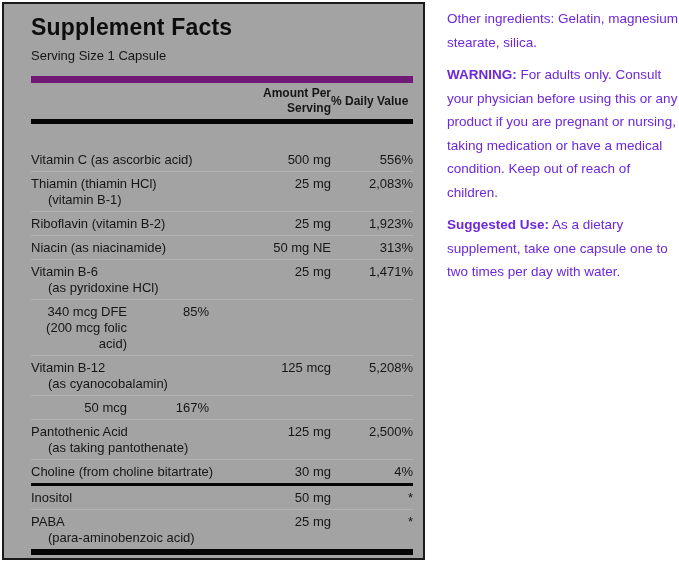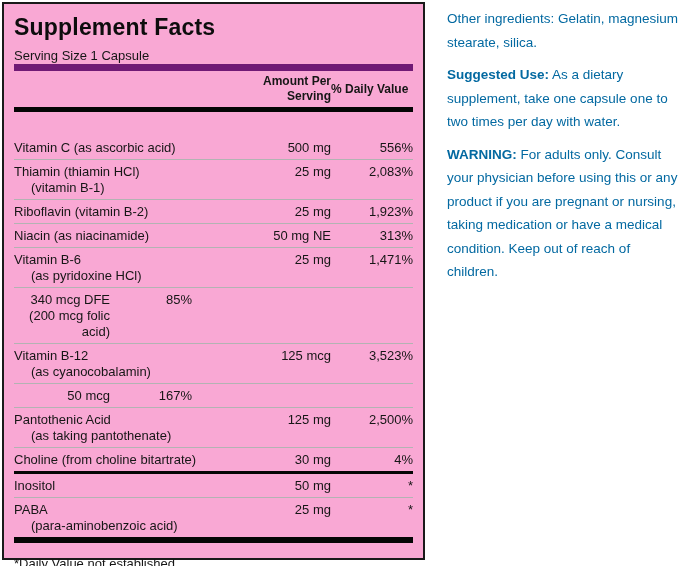--- a/index.html
+++ b/index.html
@@ -11,34 +11,35 @@
     color: #161616;
     overflow: hidden;
   }
 
   
   .panel {
     position: absolute;
     left: 2px; top: 2px;
     width: 423px; height: 558px;
     border: 2px solid #1a1a1a;
-    background: #f9a8d4;
-    padding: 9px 10px 0 10px;
+    background: #a3a3a3;
+    padding: 9px 10px 0 27px;
   }
   .panel-title {
     font-size: 23px;
     font-weight: bold;
     letter-spacing: 0.2px;
     line-height: 28px;
     color: #0d0d0d;
   }
   .serving {
     font-size: 13px;
     line-height: 16px;
     margin-top: 7px;
+    margin-bottom: 12px;
   }
   .thead {
     display: flex;
     align-items: center;
     border-top: 7px solid #701a75;
     border-bottom: 5px solid #050505;
     padding: 3px 0;
     font-size: 12px;
     font-weight: bold;
     line-height: 15px;
@@ -69,21 +70,21 @@
     line-height: 16px;
   }
 
   
   .info {
     position: absolute;
     left: 447px; top: 7px;
     width: 232px;
     font-size: 13.5px;
     line-height: 23.5px;
-    color: #0369a1;
+    color: #6d28d9;
   }
   .info p { margin: 0 0 9px 0; }
   .info .b { font-weight: bold; }
 </style>
 </head>
 <body>
 
 <div class="panel">
   <div class="panel-title">Supplement Facts</div>
   <div class="serving">Serving Size 1 Capsule</div>
@@ -128,21 +129,21 @@
   <div class="nrow">
     <div class="namt">340 mcg DFE
 (200 mcg folic
 acid)</div>
     <div class="ndv">85%</div>
   </div>
 
   <div class="nrow">
     <div class="nname"><span class="nmain">Vitamin B-12</span><span class="sub">(as cyanocobalamin)</span></div>
     <div class="namt">125 mcg</div>
-    <div class="ndv">3,523%</div>
+    <div class="ndv">5,208%</div>
   </div>
 
   <div class="nrow">
     <div class="namt">50 mcg</div>
     <div class="ndv">167%</div>
   </div>
 
   <div class="nrow">
     <div class="nname"><span class="nmain">Pantothenic Acid</span><span class="sub">(as taking pantothenate)</span></div>
     <div class="namt">125 mg</div>
@@ -166,15 +167,15 @@
     <div class="namt">25 mg</div>
     <div class="ndv">*</div>
   </div>
 </div>
 
   <div class="footnote">*Daily Value not established.</div>
 </div>
 
 <div class="info">
   <p>Other ingredients: Gelatin, magnesium stearate, silica.</p>
+  <p><span class="b">WARNING:</span><span> For adults only. Consult your physician before using this or any product if you are pregnant or nursing, taking medication or have a medical condition. Keep out of reach of children.</span></p>
   <p><span class="b">Suggested Use:</span><span> As a dietary supplement, take one capsule one to two times per day with water.</span></p>
-  <p><span class="b">WARNING:</span><span> For adults only. Consult your physician before using this or any product if you are pregnant or nursing, taking medication or have a medical condition. Keep out of reach of children.</span></p>
 </div>
 
 </body></html>

